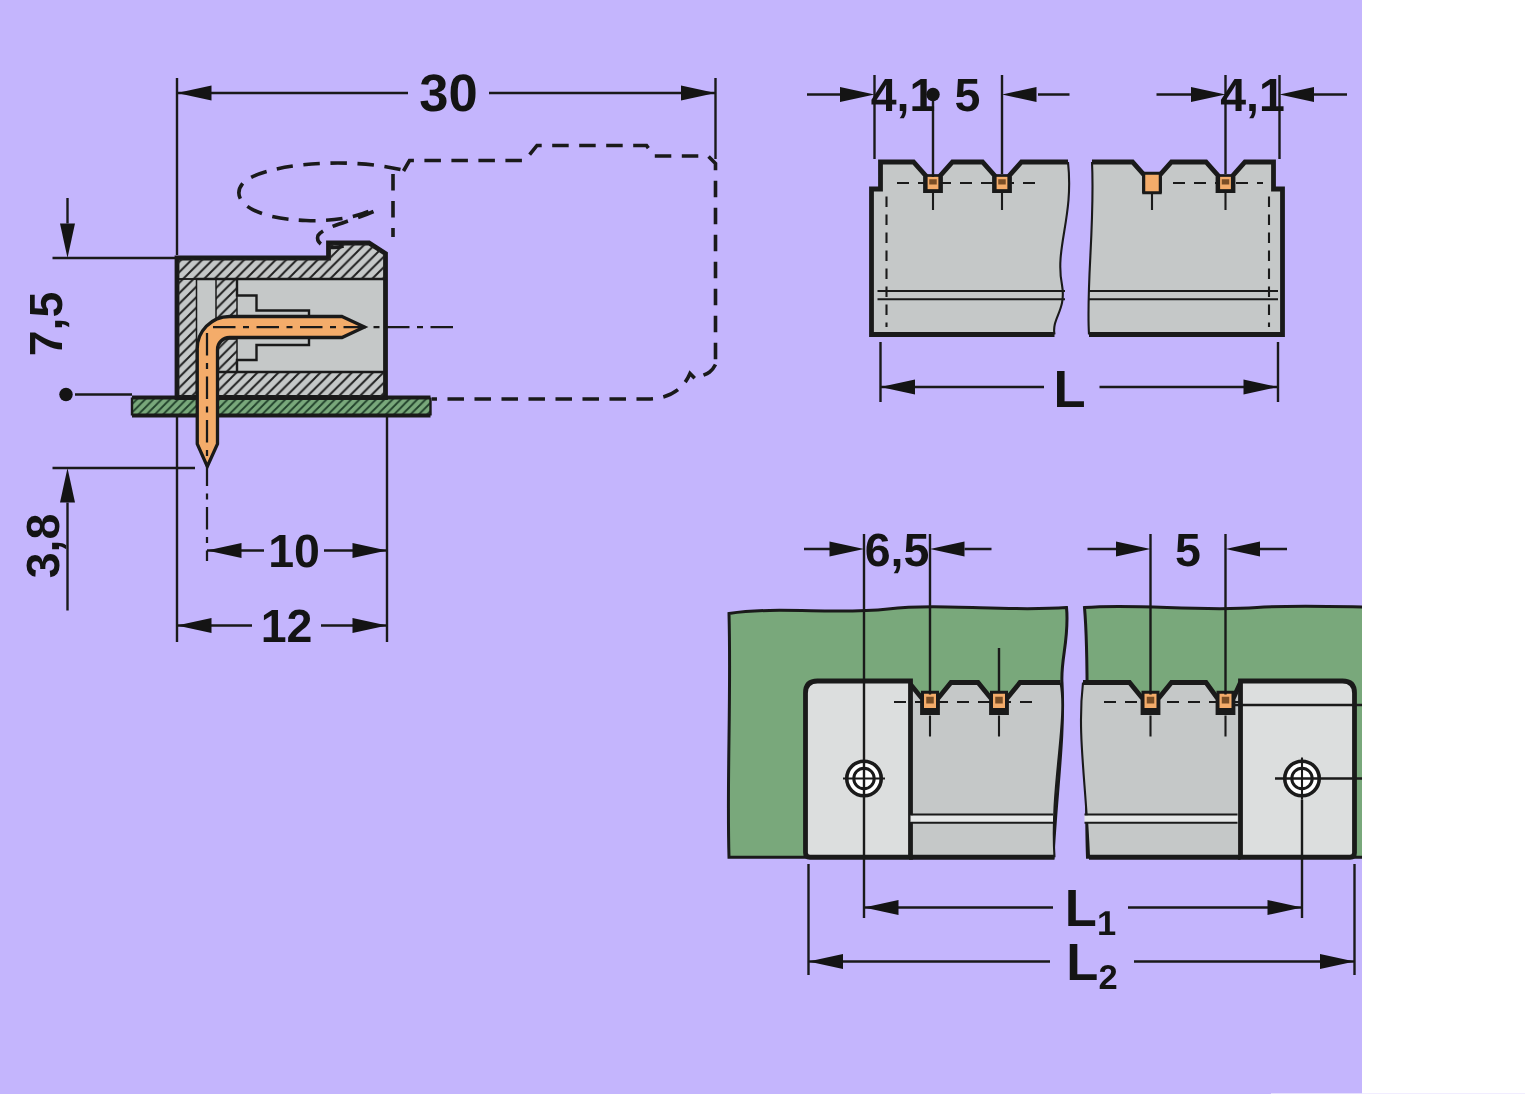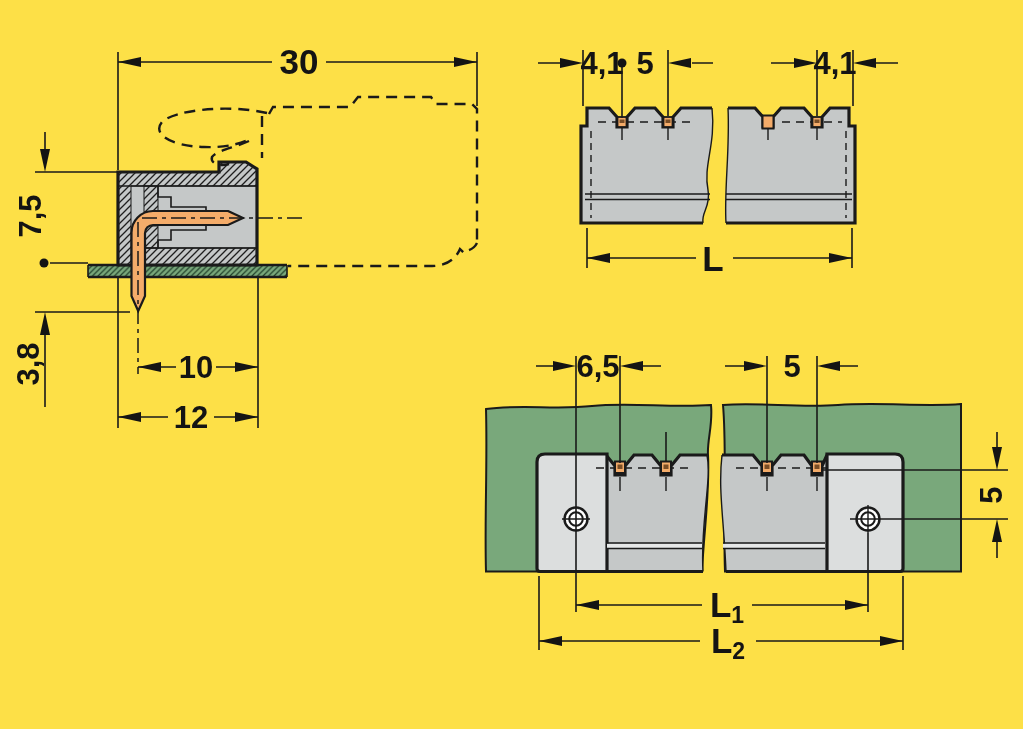--- a/index.html
+++ b/index.html
@@ -1,16 +1,16 @@
 <!DOCTYPE html>
 <html><head>
 <meta charset="utf-8">
 <style>
   html,body{margin:0;padding:0;background:#fff}
-  #stage{position:relative;width:1023px;height:729px;background:#fde047;overflow:hidden;
+  #stage{position:relative;width:908px;height:729px;background:#c4b5fd;overflow:hidden;
          font-family:"Liberation Sans",sans-serif}
   svg{position:absolute;left:0;top:0}
   .thick{fill:none;stroke:#1a1a1a;stroke-width:3.2}
   .med{fill:none;stroke:#1a1a1a;stroke-width:2.6}
   .thin{fill:none;stroke:#1a1a1a;stroke-width:1.6}
   .hair{fill:none;stroke:#1a1a1a;stroke-width:1.4}
   .hid{stroke-dasharray:7,5}
   .rowdash{stroke-dasharray:8,6}
   .plug{fill:none;stroke:#1a1a1a;stroke-width:2.4;stroke-dasharray:11,7}
   .cline{fill:none;stroke:#1a1a1a;stroke-width:1.5;stroke-dasharray:15,5,4,5}

